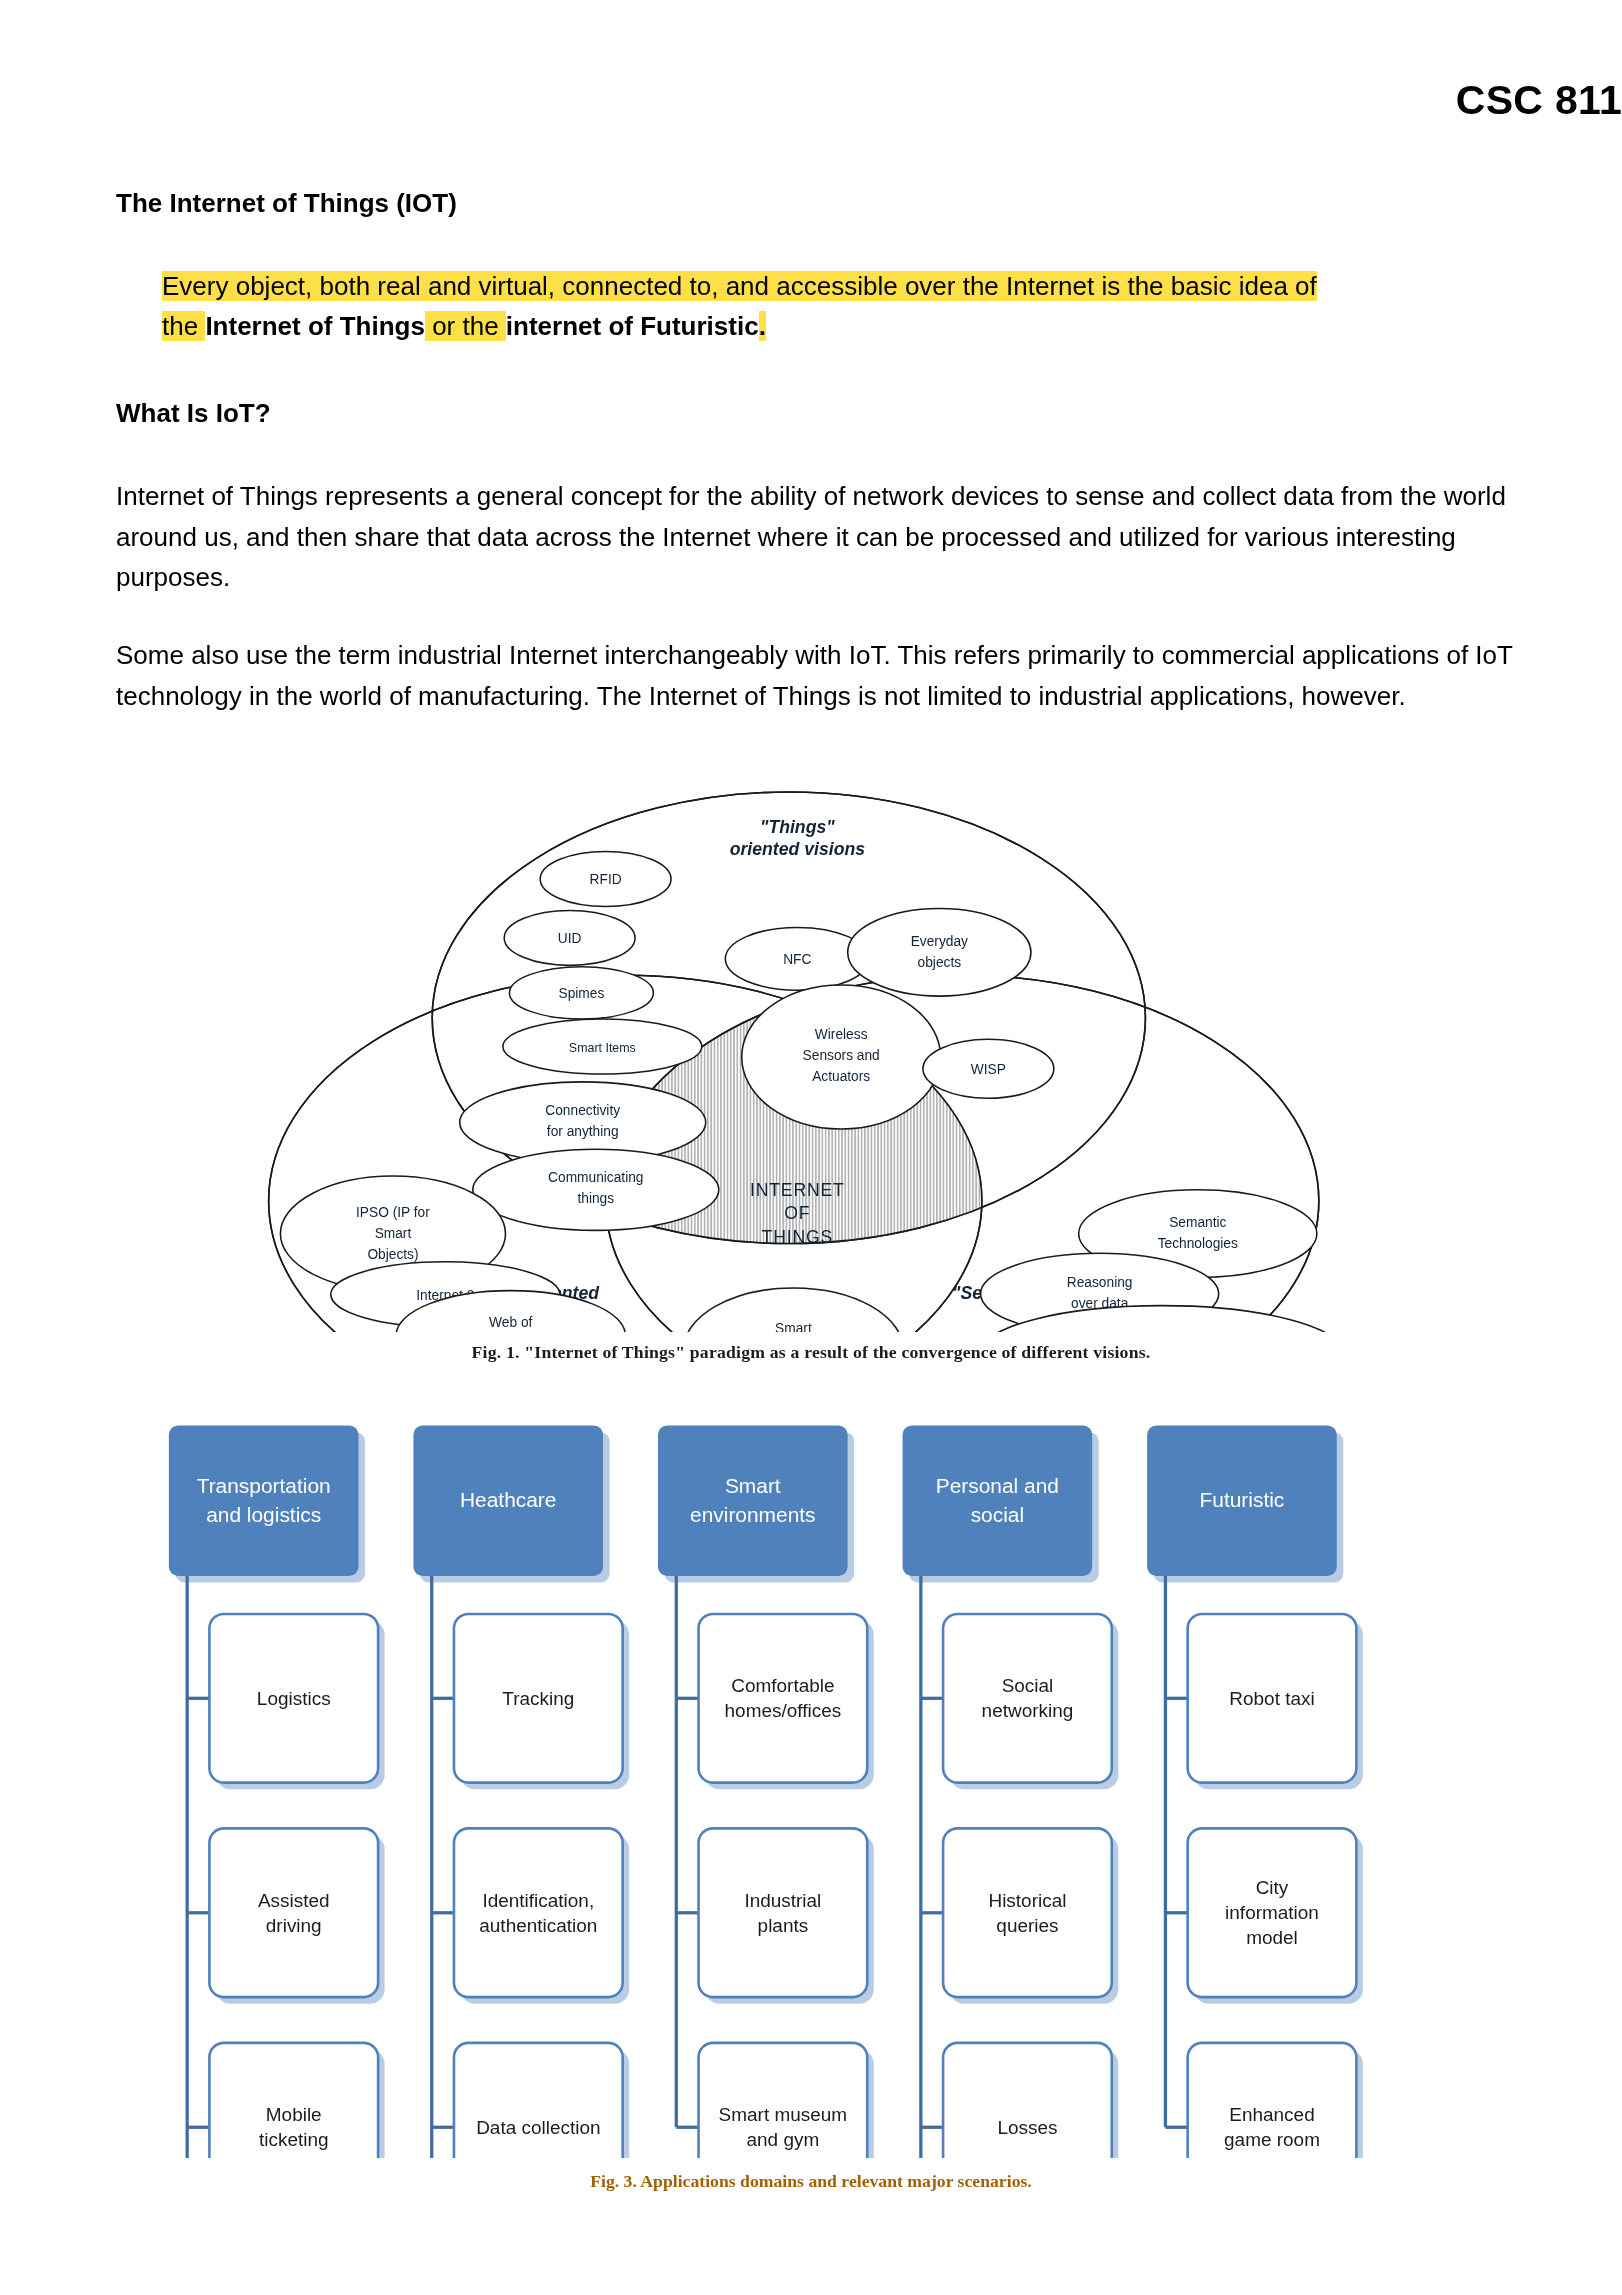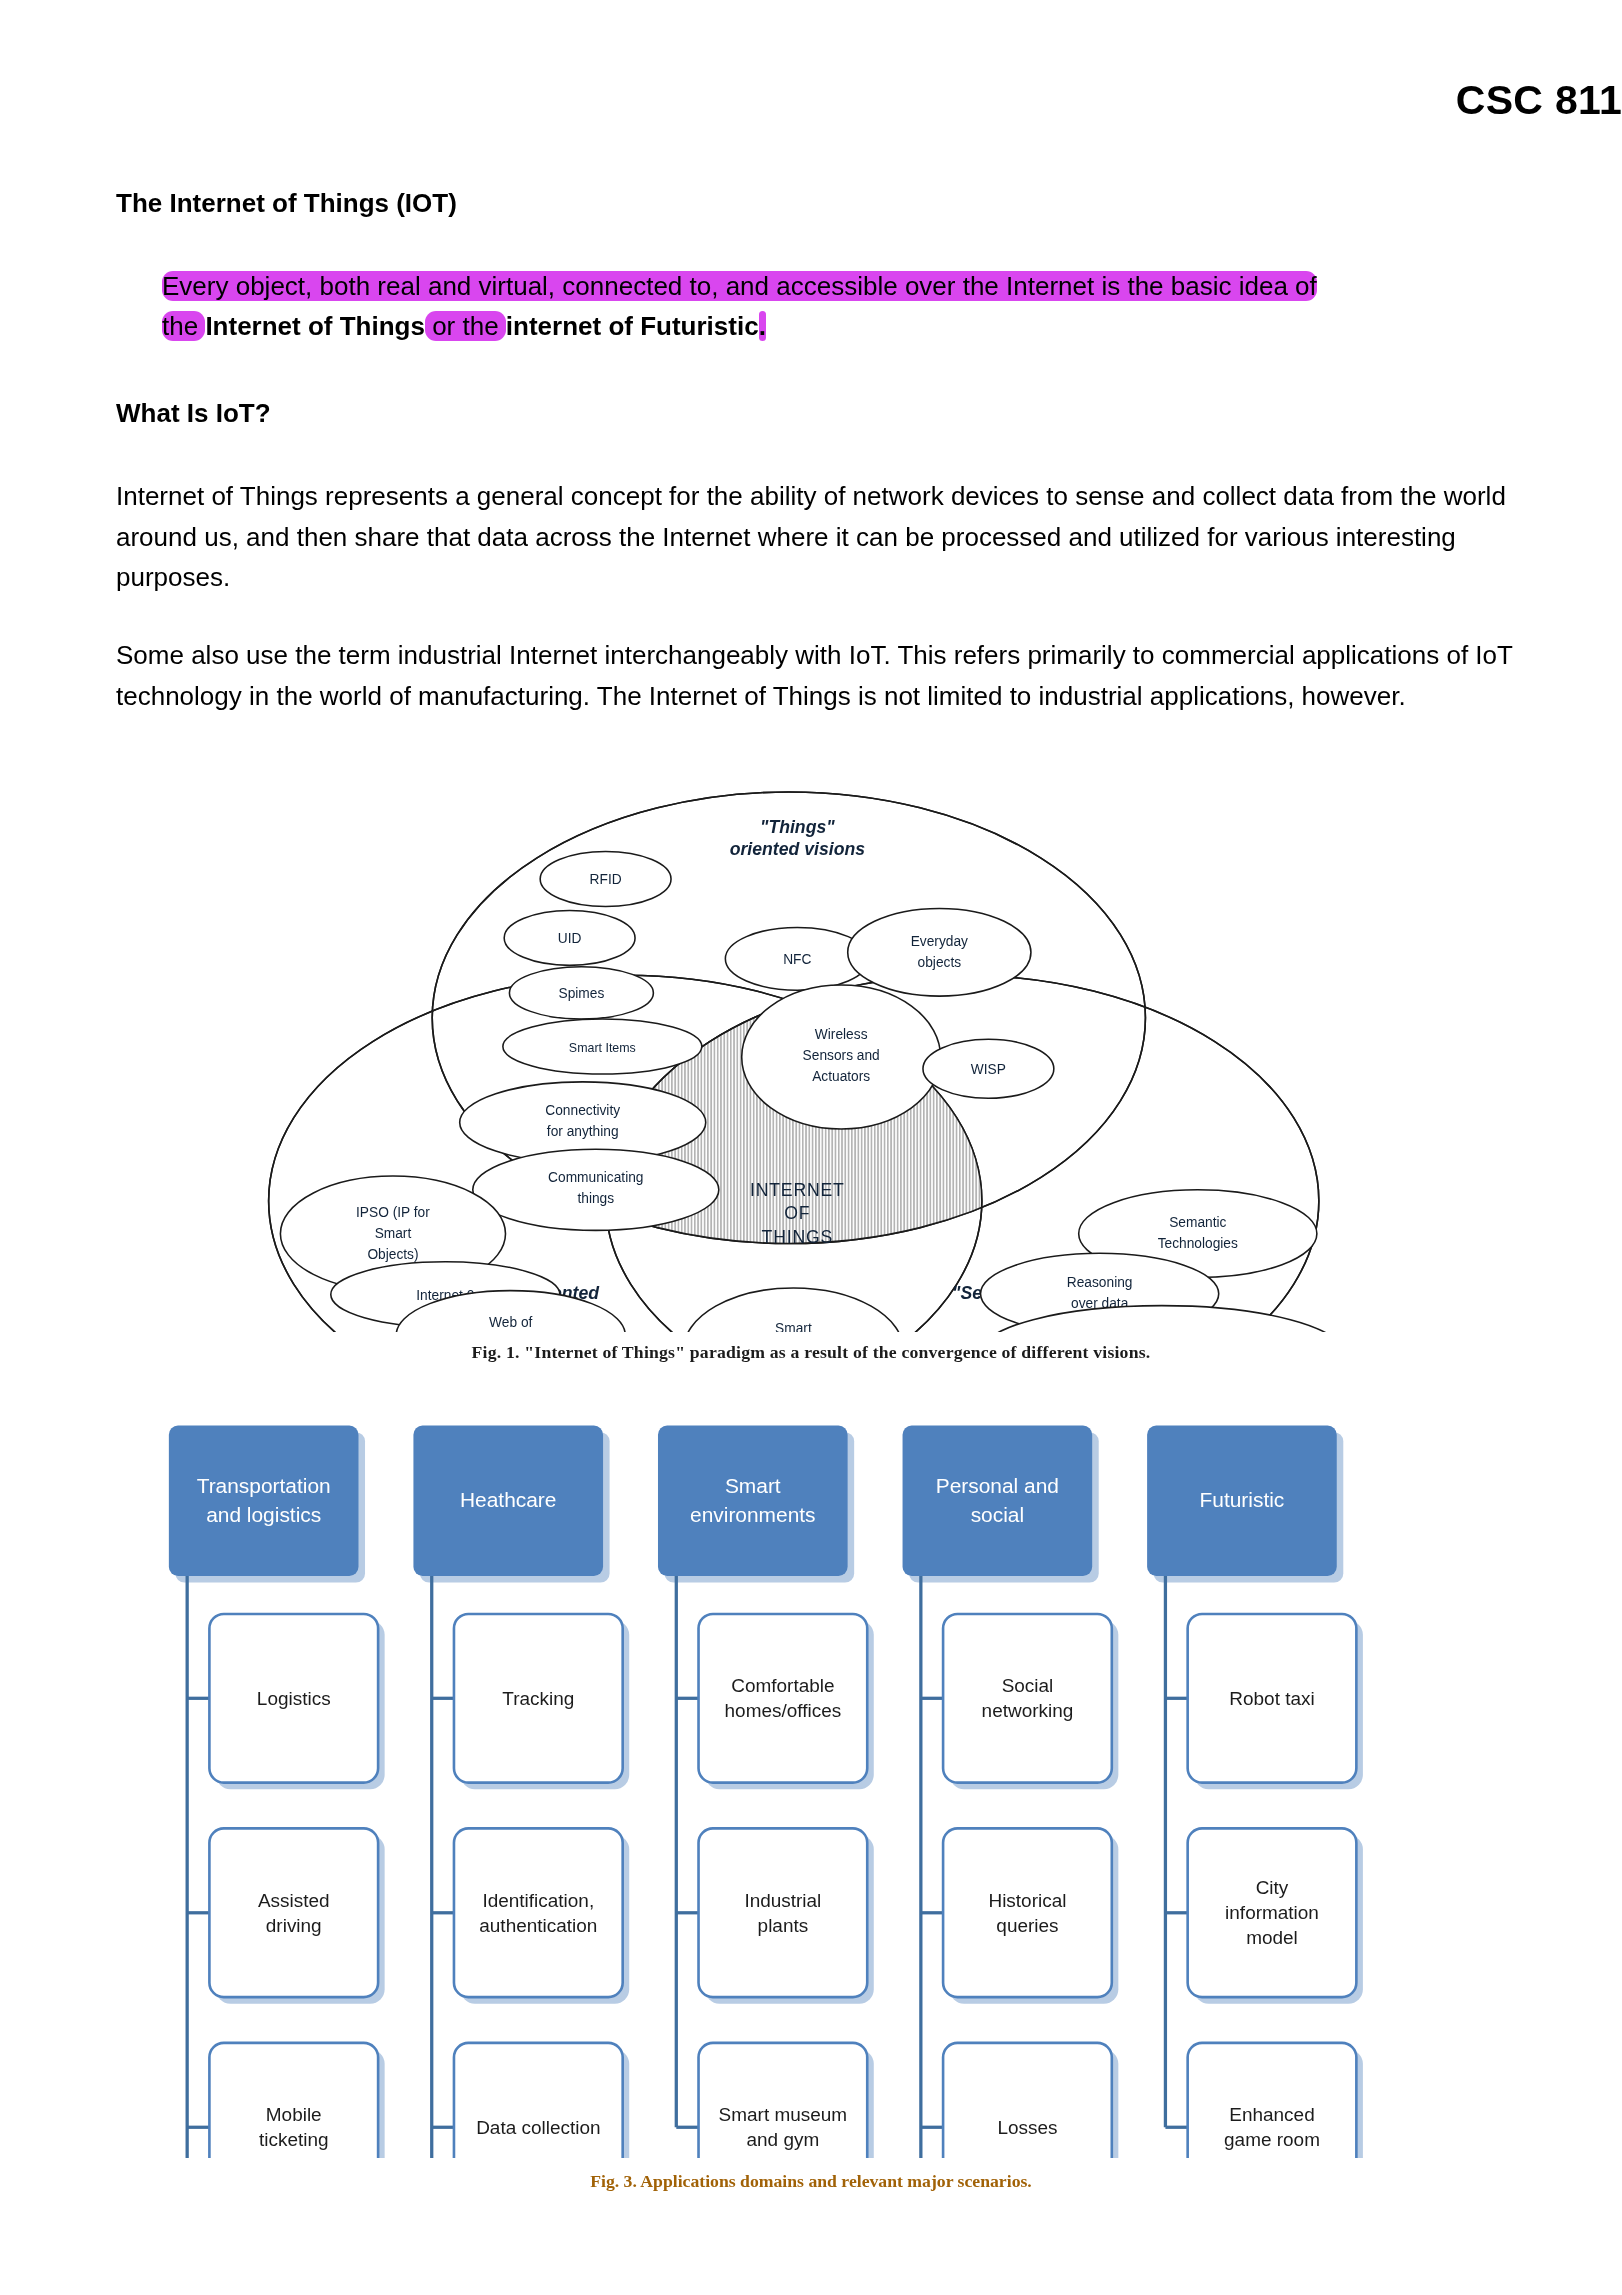--- a/index.html
+++ b/index.html
@@ -42,22 +42,21 @@
 
   .quote-block {
     position: absolute;
     left: 162px;
     top: 267px;
     width: 1354px;
     font-size: 26px;
     line-height: 1.52;
   }
   .quote-block .hl {
-    background: #d946ef;
-    border-radius: 11px;
+    background: #fde047;
   }
   .quote-block .bold {
     font-weight: bold;
   }
 
   .body-para {
     position: absolute;
     left: 116px;
     width: 1400px;
     font-size: 26px;

